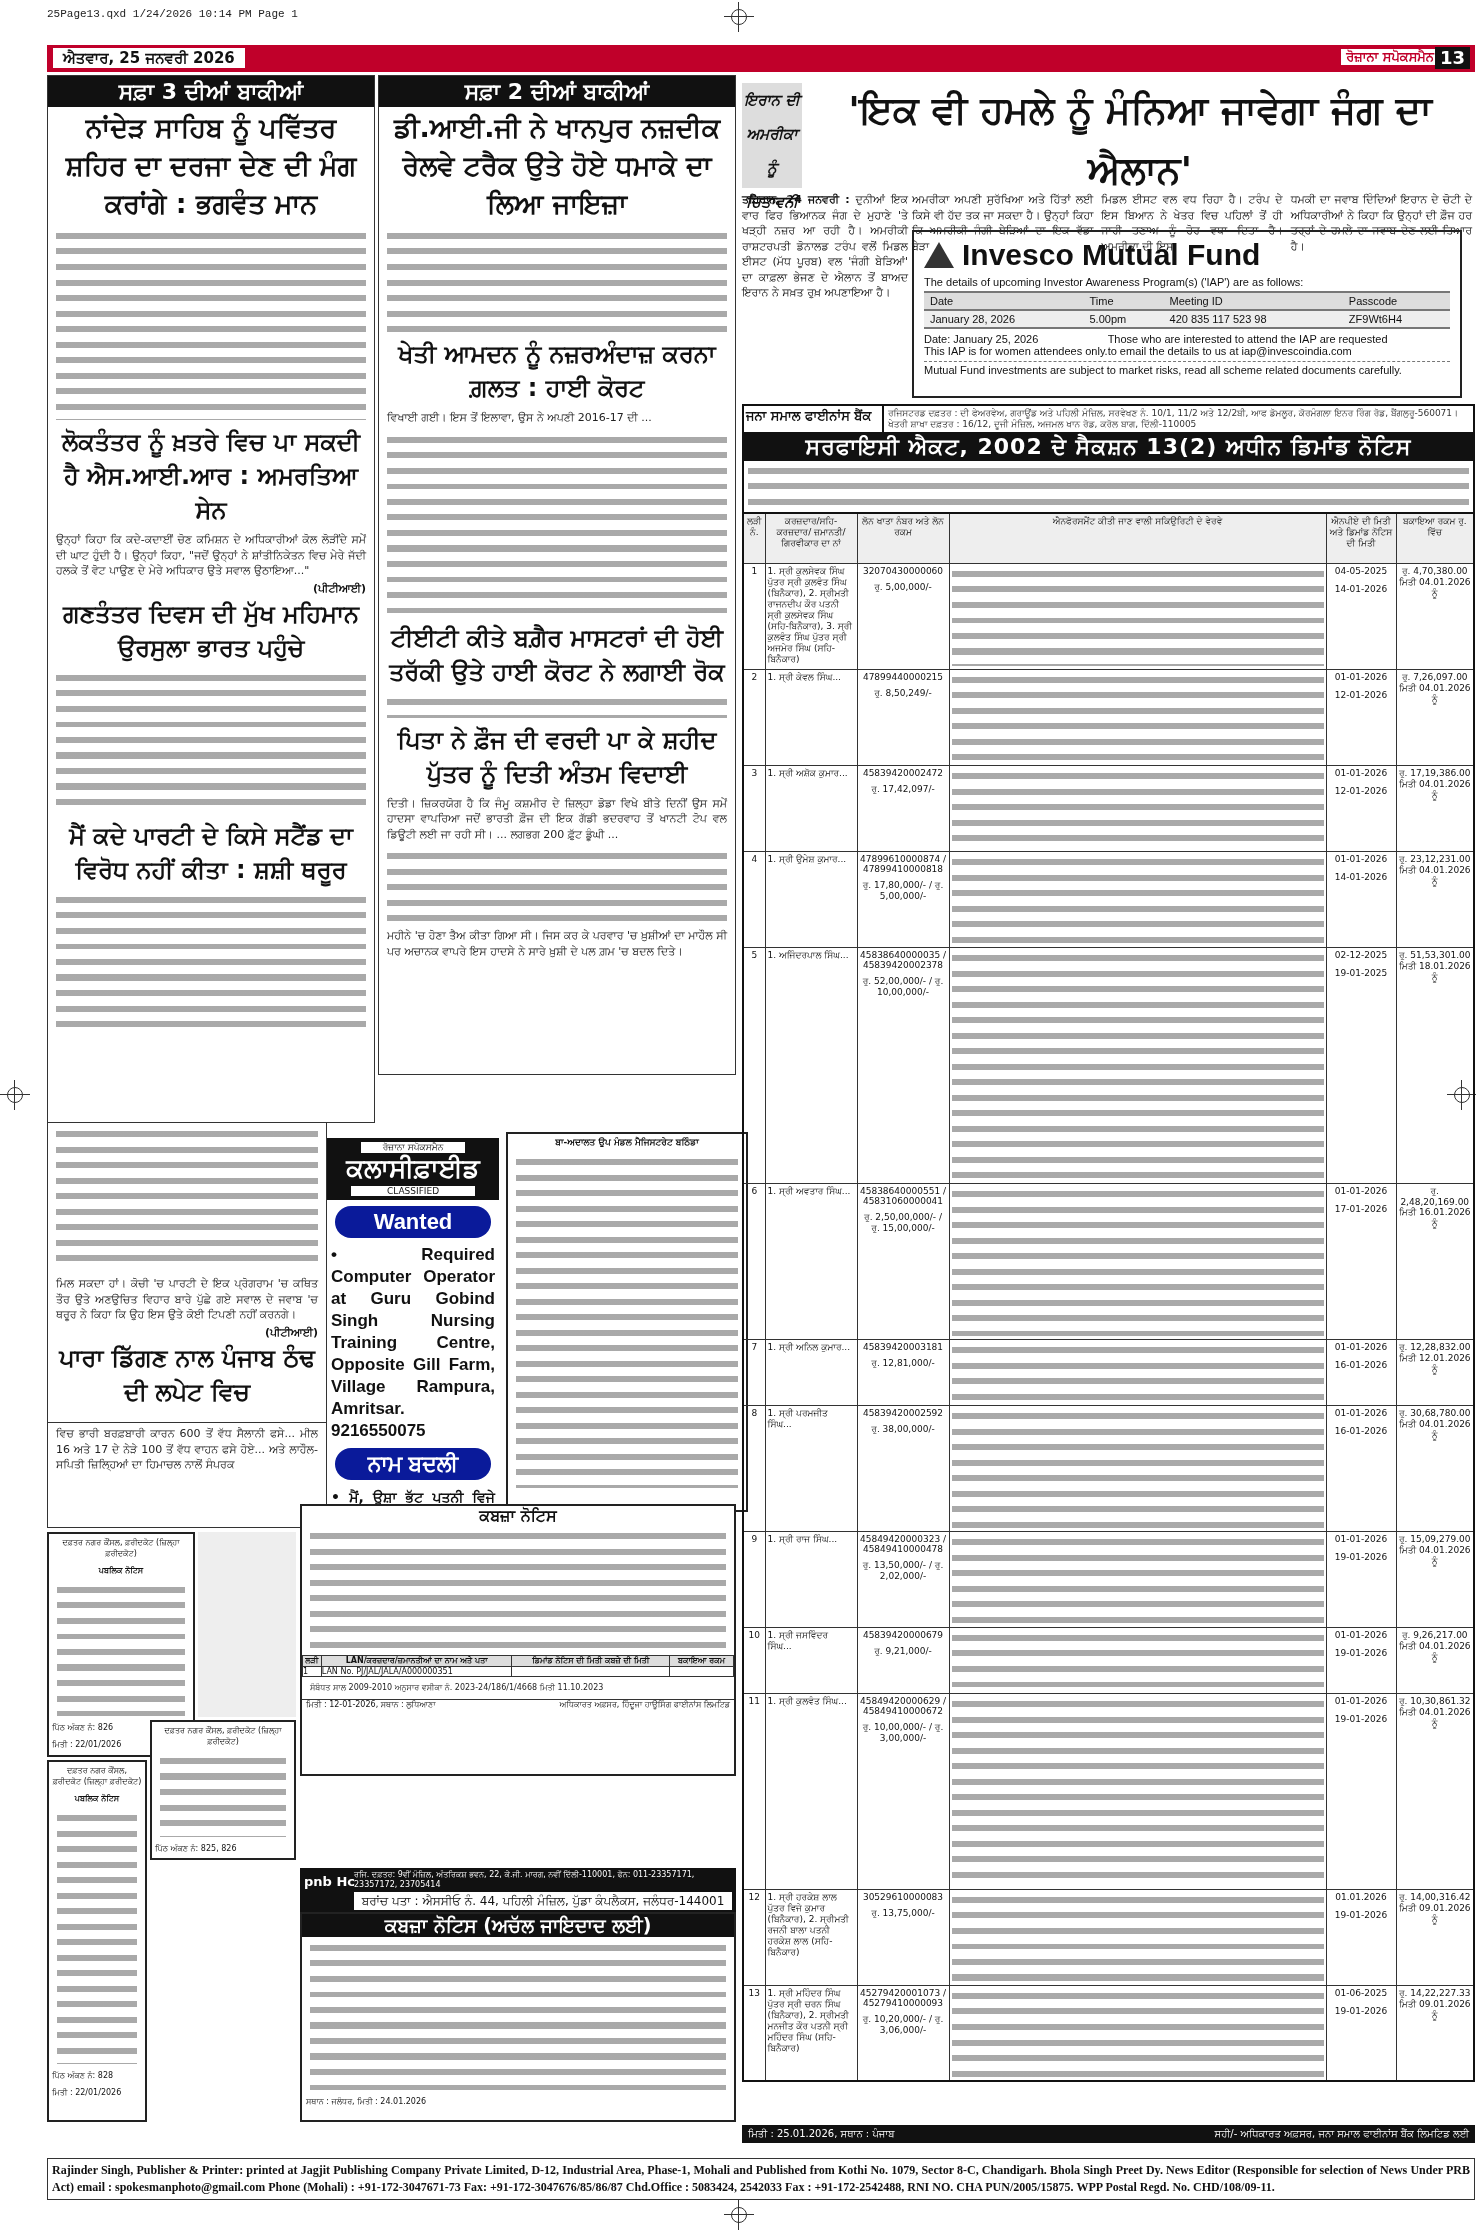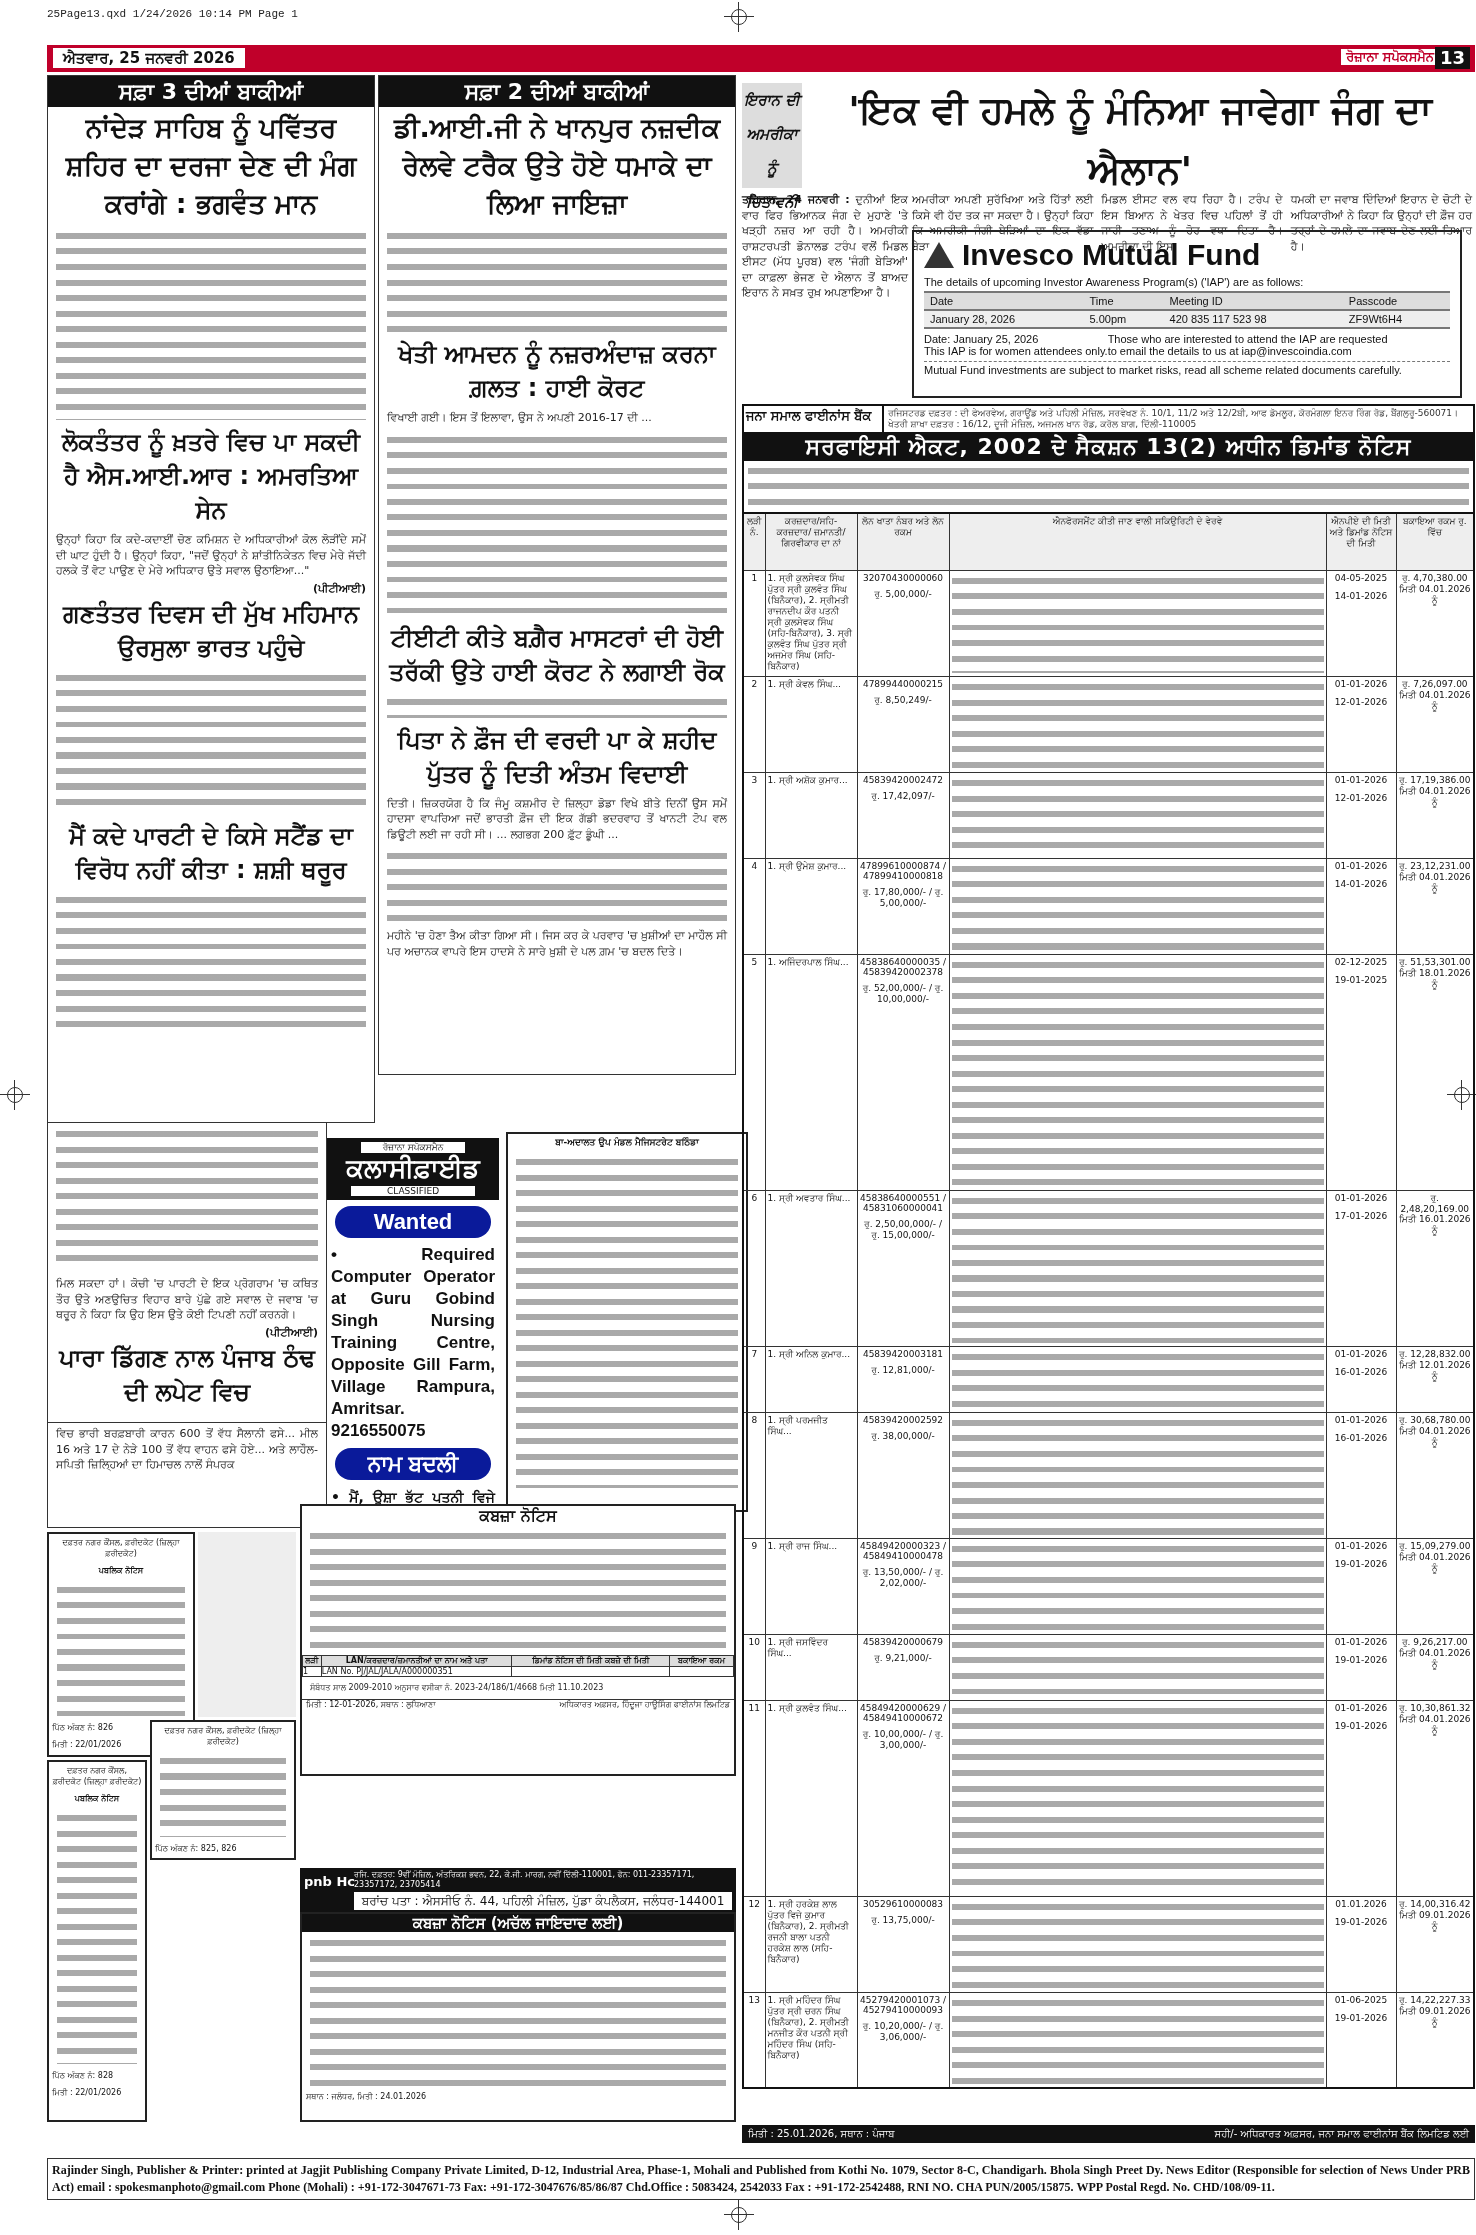--- a/index.html
+++ b/index.html
@@ -38,21 +38,21 @@
 
   .bankbar { position: absolute; left: 742px; top: 404px; width: 733px; border: 2px solid #111; }
   .bankbar .top { display: flex; font-size: 9px; }
   .bankbar .logo { width: 140px; border-right: 2px solid #111; font-weight: bold; font-size: 13px; padding: 2px; }
   .bankbar .addr { padding: 2px 4px; color: #333; flex: 1; }
   .bankbar .title { background: #111; color: #fff; text-align: center; font-size: 22px; font-weight: bold; padding: 2px 0; letter-spacing: 1px; }
   .bankbar .intro { height: 57px; padding: 2px 4px; }
 
   table.demand { position: absolute; left: 742px; top: 512px; width: 733px; border-collapse: collapse; font-size: 9px; border: 2px solid #111; }
   table.demand th, table.demand td { border: 1px solid #333; vertical-align: top; padding: 2px; }
-  table.demand th { background: #eee; font-weight: normal; text-align: center; height: 57px; }
+  table.demand th { background: #eee; font-weight: normal; text-align: center; height: 50px; }
   table.demand td.c { text-align: center; }
 
   .classified-box { position: absolute; left: 327px; top: 1138px; width: 172px; height: 220px; }
   .cls-head { background: #111; color: #fff; text-align: center; padding: 4px; }
   .cls-head .t { font-size: 26px; font-weight: bold; }
   .cls-head .s { font-size: 9px; background: #fff; color: #111; margin: 2px 20px 0; }
   .pill { background: #0a1a9a; color: #fff; text-align: center; border-radius: 20px; font-size: 22px; font-weight: bold; padding: 3px 0; margin: 6px 8px; font-family: "Liberation Sans", sans-serif; }
   .ad-text { font-family: "Liberation Sans", sans-serif; font-weight: bold; font-size: 17px; line-height: 22px; padding: 0 4px; text-align: justify; }
   .ad-text.pa { font-family: "DejaVu Sans", sans-serif; font-size: 14px; }
 
@@ -197,21 +197,21 @@
     <span>ਅਧਿਕਾਰਤ ਅਫ਼ਸਰ, ਹਿੰਦੂਜਾ ਹਾਊਸਿੰਗ ਫਾਈਨਾਂਸ ਲਿਮਟਿਡ</span>
   </div>
 </div>
 
 <div class="pnbbar">
   <span class="logo">pnb Hc</span>
   <div style="margin-left:50px">ਰਜਿ. ਦਫ਼ਤਰ: 9ਵੀਂ ਮੰਜ਼ਿਲ, ਅੰਤਰਿਕਸ਼ ਭਵਨ, 22, ਕੇ.ਜੀ. ਮਾਰਗ, ਨਵੀਂ ਦਿੱਲੀ-110001, ਫੋਨ: 011-23357171, 23357172, 23705414</div>
   <div class="branch">ਬਰਾਂਚ ਪਤਾ : ਐਸਸੀਓ ਨੰ. 44, ਪਹਿਲੀ ਮੰਜ਼ਿਲ, ਪੁੱਡਾ ਕੰਪਲੈਕਸ, ਜਲੰਧਰ-144001</div>
 </div>
 <div class="col" style="left:300px;top:1912px;width:436px;height:210px;border:2px solid #222">
-  <div style="background:#111;color:#fff;text-align:center;font-weight:bold;font-size:15px">ਕਬਜ਼ਾ ਨੋਟਿਸ (ਅਚੱਲ ਜਾਇਦਾਦ ਲਈ)</div>
+  <div style="background:#111;color:#fff;text-align:center;font-weight:bold;font-size:19px">ਕਬਜ਼ਾ ਨੋਟਿਸ (ਅਚੱਲ ਜਾਇਦਾਦ ਲਈ)</div>
   <div class="body" style="height:160px;font-size:7px">
       <div class="filler"></div>
     </div>
   <div style="font-size:8px;padding:0 4px">ਸਥਾਨ : ਜਲੰਧਰ, ਮਿਤੀ : 24.01.2026</div>
 </div>
 
 <div class="col" style="left:47px;top:1532px;width:148px;height:225px;border:2px solid #222">
   <div class="smallnotice">ਦਫ਼ਤਰ ਨਗਰ ਕੌਂਸਲ, ਫ਼ਰੀਦਕੋਟ (ਜ਼ਿਲ੍ਹਾ ਫ਼ਰੀਦਕੋਟ)</div>
   <div class="smallnotice" style="font-weight:bold">ਪਬਲਿਕ ਨੋਟਿਸ</div>
   <div class="body" style="height:140px;font-size:7px">

